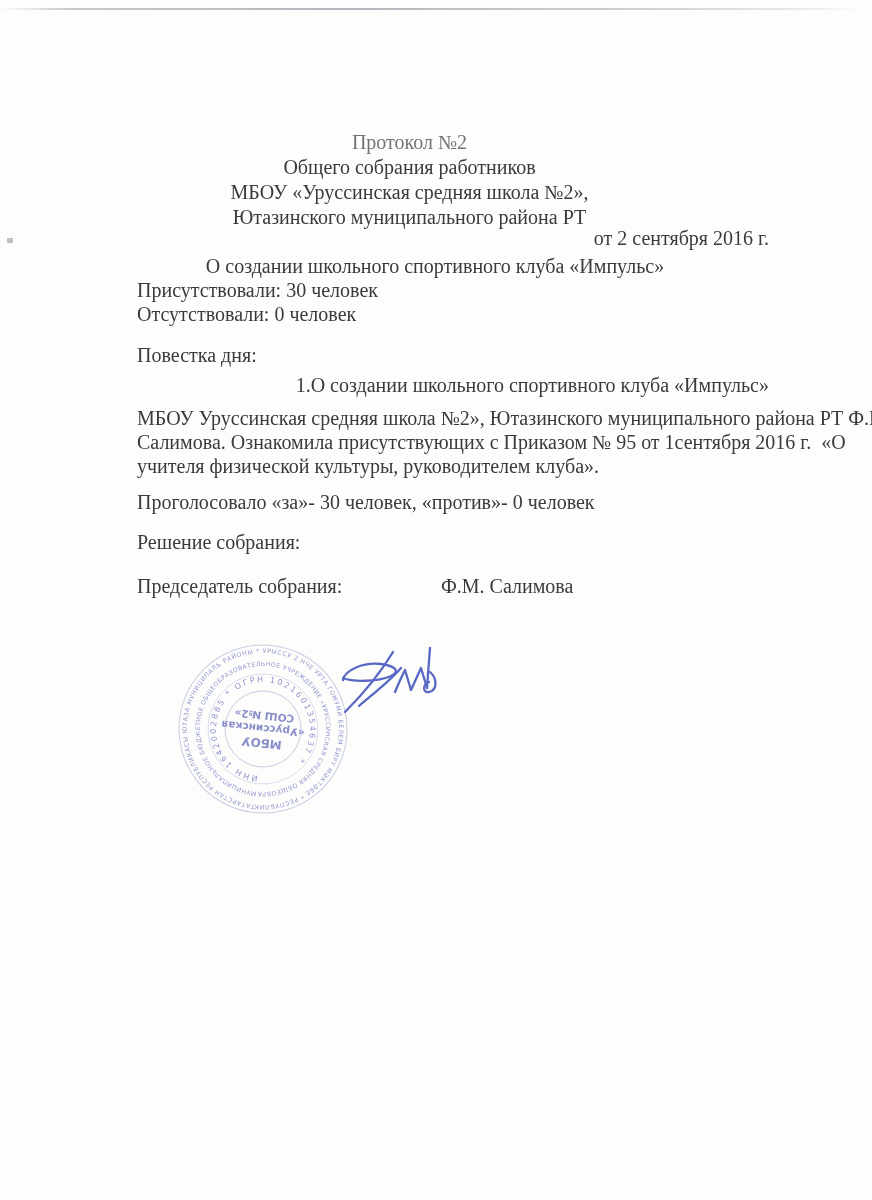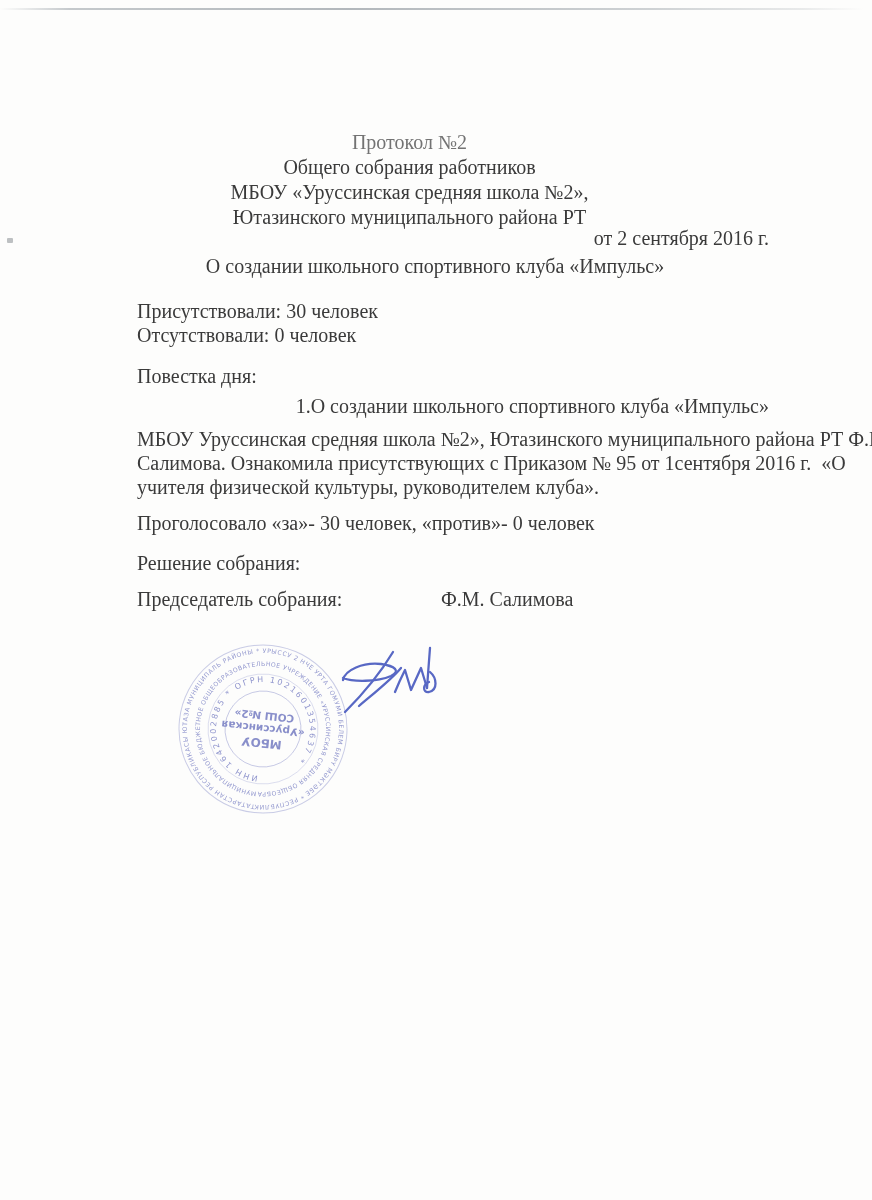--- a/index.html
+++ b/index.html
@@ -53,29 +53,29 @@
     width: 100%;
     text-align: right;
     line-height: 25px;
     margin-top: -4px;
   }
   .subject-line {
     width: 596px;
     text-align: center;
     margin-top: 3px;
   }
-  .present-line { margin-top: 21px; }
+  .present-line { }
   .agenda-heading { margin-top: 17px; }
   .agenda-item { margin-top: 6px; padding-left: 55px; text-align: right; }
   .agenda-item .num { display: inline-block; width: 31px; }
   .speech { margin-top: 9px; }
   .speech .pline { white-space: pre; }
   .vote-line { margin-top: 12px; }
   .decision-heading { margin-top: 16px; }
-  .sign-row { margin-top: 12px; position: relative; height: 24px; }
+  .sign-row { margin-top: 20px; position: relative; height: 24px; }
   .sign-name { position: absolute; left: 304px; top: 0; }
   .stamp-svg {
     position: absolute;
     left: 173px; top: 639px;
     width: 180px; height: 180px;
     opacity: 0.88;
   }
   .signature-svg {
     position: absolute;
     left: 335px; top: 640px;

